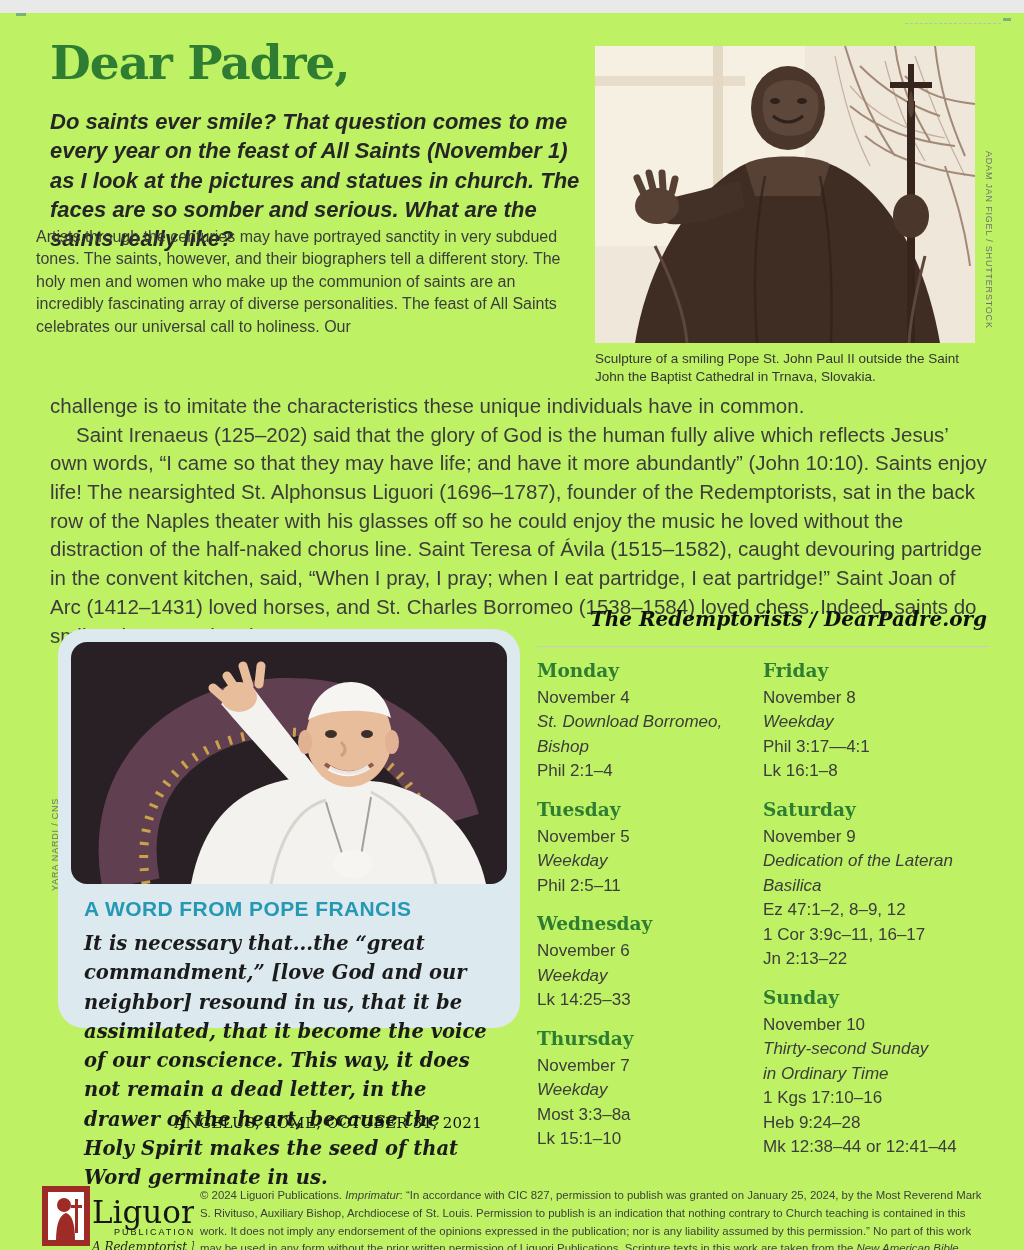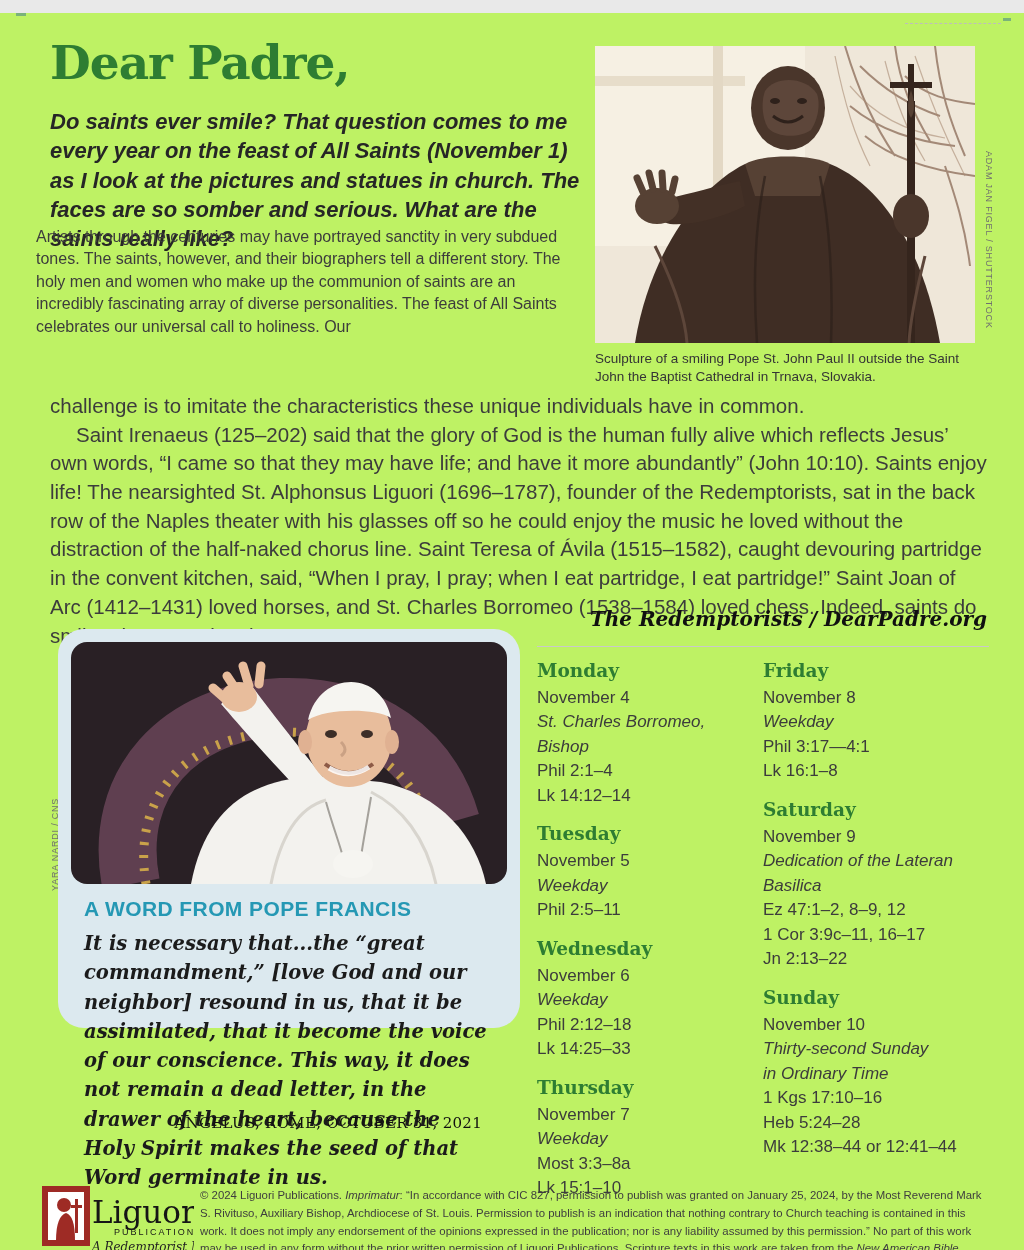--- a/index.html
+++ b/index.html
@@ -151,35 +151,33 @@
     <p class="pope-quote">It is necessary that...the “great commandment,” [love God and our neighbor] resound in us, that it be assimilated, that it become the voice of our conscience. This way, it does not remain a dead letter, in the drawer of the heart, because the Holy Spirit makes the seed of that Word germinate in us.</p>
     <p class="pope-attr">ANGELUS, ROME, OCTOBER 31, 2021</p>
   </div>
   <div class="pope-credit" style="position:absolute;left:50px;top:878px;transform:rotate(-90deg);transform-origin:0 0;font-size:9px;letter-spacing:.8px;color:#6f6f6f;white-space:nowrap;">YARA NARDI / CNS</div>
 
   <div class="calendar">
       <div class="cal-col">
         <div class="cal-entry">
           <div class="cal-day">Monday</div>
           <div class="cal-date">November 4</div>
-          <div class="cal-feast">St. Charles Borromeo, Bishop</div>
+          <div class="cal-feast">St. Download Borromeo, Bishop</div>
           <div class="cal-reading">Phil 2:1–4</div>
-          <div class="cal-reading">Lk 14:12–14</div>
         </div>
         <div class="cal-entry">
           <div class="cal-day">Tuesday</div>
           <div class="cal-date">November 5</div>
           <div class="cal-feast">Weekday</div>
           <div class="cal-reading">Phil 2:5–11</div>
         </div>
         <div class="cal-entry">
           <div class="cal-day">Wednesday</div>
           <div class="cal-date">November 6</div>
           <div class="cal-feast">Weekday</div>
-          <div class="cal-reading">Phil 2:12–18</div>
           <div class="cal-reading">Lk 14:25–33</div>
         </div>
         <div class="cal-entry">
           <div class="cal-day">Thursday</div>
           <div class="cal-date">November 7</div>
           <div class="cal-feast">Weekday</div>
           <div class="cal-reading">Most 3:3–8a</div>
           <div class="cal-reading">Lk 15:1–10</div>
         </div>
       </div>
@@ -199,21 +197,21 @@
           <div class="cal-reading">Ez 47:1–2, 8–9, 12</div>
           <div class="cal-reading">1 Cor 3:9c–11, 16–17</div>
           <div class="cal-reading">Jn 2:13–22</div>
         </div>
         <div class="cal-entry">
           <div class="cal-day">Sunday</div>
           <div class="cal-date">November 10</div>
           <div class="cal-feast">Thirty-second Sunday
 in Ordinary Time</div>
           <div class="cal-reading">1 Kgs 17:10–16</div>
-          <div class="cal-reading">Heb 5:24–28</div>
+          <div class="cal-reading">Heb 9:24–28</div>
           <div class="cal-reading">Mk 12:38–44 or 12:41–44</div>
         </div>
       </div>
     </div>
 
   <div class="logo">
     <svg width="152" height="76" viewBox="0 0 152 76">
       <rect x="3" y="8" width="42" height="54" fill="#ffffff" stroke="#9e2b25" stroke-width="6"></rect>
       <circle cx="22" cy="24" r="7" fill="#9e2b25"></circle>
       <path d="M14 60 C14 42 18 34 24 32 C30 34 33 42 33 60 Z" fill="#9e2b25"></path>

